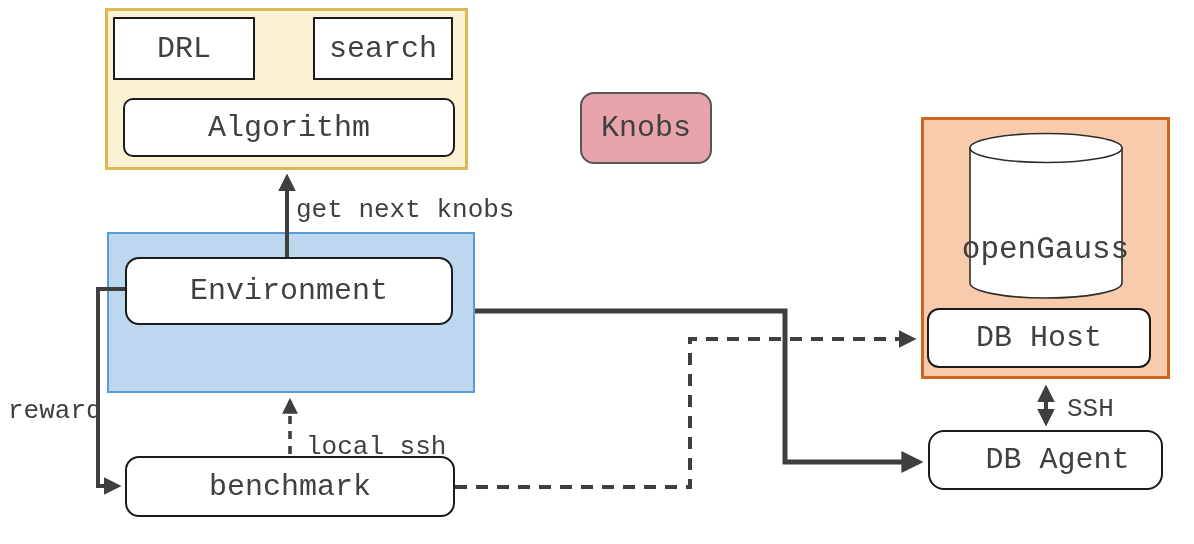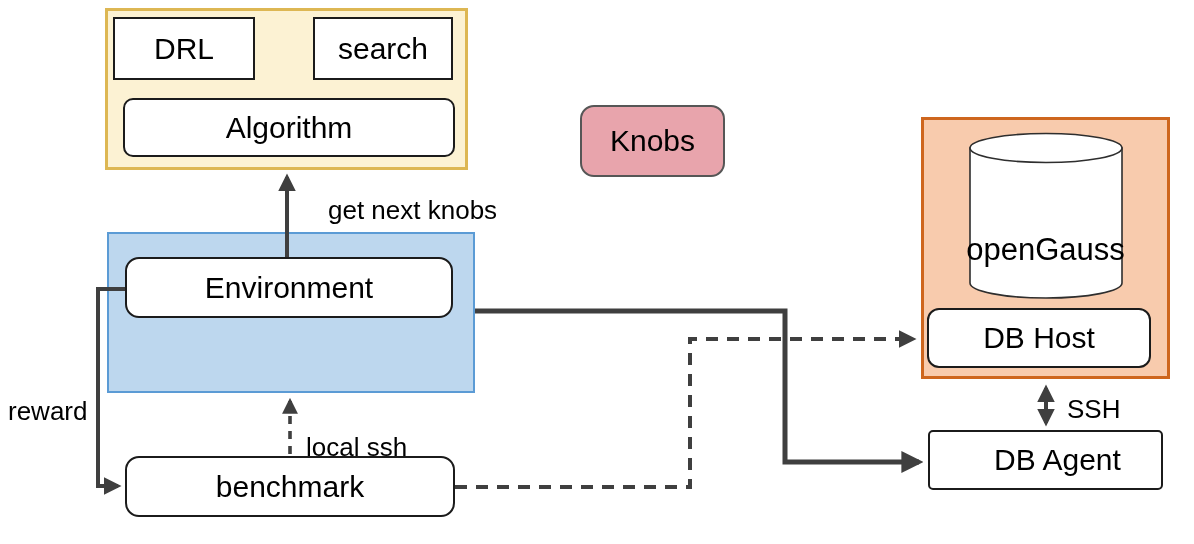--- a/index.html
+++ b/index.html
@@ -1,18 +1,18 @@
 <!DOCTYPE html>
 <html style="--color-algorithm-fill: #FCF2D3; --color-algorithm-border: #DDB753; --color-local-host-fill: #BDD7EE; --color-local-host-border: #5B9BD5; --color-db-fill: #F8CBAD; --color-db-border: #CE661E; --color-knobs-fill: #E8A4AC; --color-knobs-border: #565656; --color-arrow: #3F3F3F;"><head>
 <meta charset="utf-8">
 <style>
   html,body{margin:0;padding:0;background:#ffffff;}
   #canvas{
     position:relative;width:1194px;height:544px;background:#ffffff;overflow:hidden;
-    font-family:Liberation Sans, sans-serif;color:#000000;
+    font-family:Liberation Mono, monospace;color:#404040;
   }
   .abs{position:absolute;box-sizing:border-box;}
   
   .group{border-style:solid;}
   .group-algorithm{
     left:105px;top:8px;width:363px;height:162px;
     background:var(--color-algorithm-fill,#FCF2D3);
     border:3px solid var(--color-algorithm-border,#DDB753);
     z-index:1;
   }
@@ -30,41 +30,41 @@
   }
   
   .node{
     background:#ffffff;border:2px solid #1b1b1b;z-index:3;
     display:flex;align-items:center;justify-content:center;
     font-size:30px;line-height:1;white-space:nowrap;
   }
   .node-drl{left:113px;top:17px;width:142px;height:63px;border-radius:0;}
   .node-search{left:313px;top:17px;width:140px;height:63px;border-radius:0;}
   .node-algorithm{left:123px;top:98px;width:332px;height:59px;border-radius:10px;}
-  .node-environment{left:125px;top:257px;width:328px;height:61px;border-radius:14px;}
+  .node-environment{left:125px;top:257px;width:328px;height:68px;border-radius:14px;}
   .node-benchmark{left:125px;top:456px;width:330px;height:61px;border-radius:14px;}
   .node-dbhost{left:927px;top:308px;width:224px;height:60px;border-radius:12px;}
-  .node-dbagent{left:928px;top:430px;width:235px;height:60px;border-radius:5px;padding-left:24px;}
+  .node-dbagent{left:928px;top:430px;width:235px;height:60px;border-radius:16px;padding-left:24px;}
   .node-knobs{
-    left:580px;top:105px;width:145px;height:72px;border-radius:14px;
+    left:580px;top:92px;width:132px;height:72px;border-radius:14px;
     background:var(--color-knobs-fill,#E8A4AC);
     border:2px solid var(--color-knobs-border,#565656);
     z-index:3;display:flex;align-items:center;justify-content:center;
     font-size:30px;line-height:1;
   }
   
   .grouplabel{
     z-index:3;text-align:center;font-size:30px;line-height:1.1;white-space:nowrap;
   }
   .label-localhost{left:107px;top:340px;width:368px;}
   .label-opengauss{left:921px;top:233px;width:249px;font-size:31px;}
   .edgelabel{
     z-index:4;font-size:26px;line-height:1.1;white-space:nowrap;
   }
-  .label-getnextknobs{left:296px;top:196px;margin-left:32px;}
+  .label-getnextknobs{left:296px;top:196px;}
   .label-reward{left:8px;top:397px;}
   .label-localssh{left:306px;top:433px;}
   .label-setknobs{left:484px;top:268px;}
   .label-remotessh{left:516px;top:499px;}
   .label-ssh{left:1067px;top:395px;}
   
   .svglayer{position:absolute;left:0;top:0;width:1194px;height:544px;pointer-events:none;}
   .cyl-layer{z-index:2;}
   .arrow-layer{z-index:5;}
   .cyl{fill:#ffffff;stroke:#2e2e2e;stroke-width:1.6px;}

